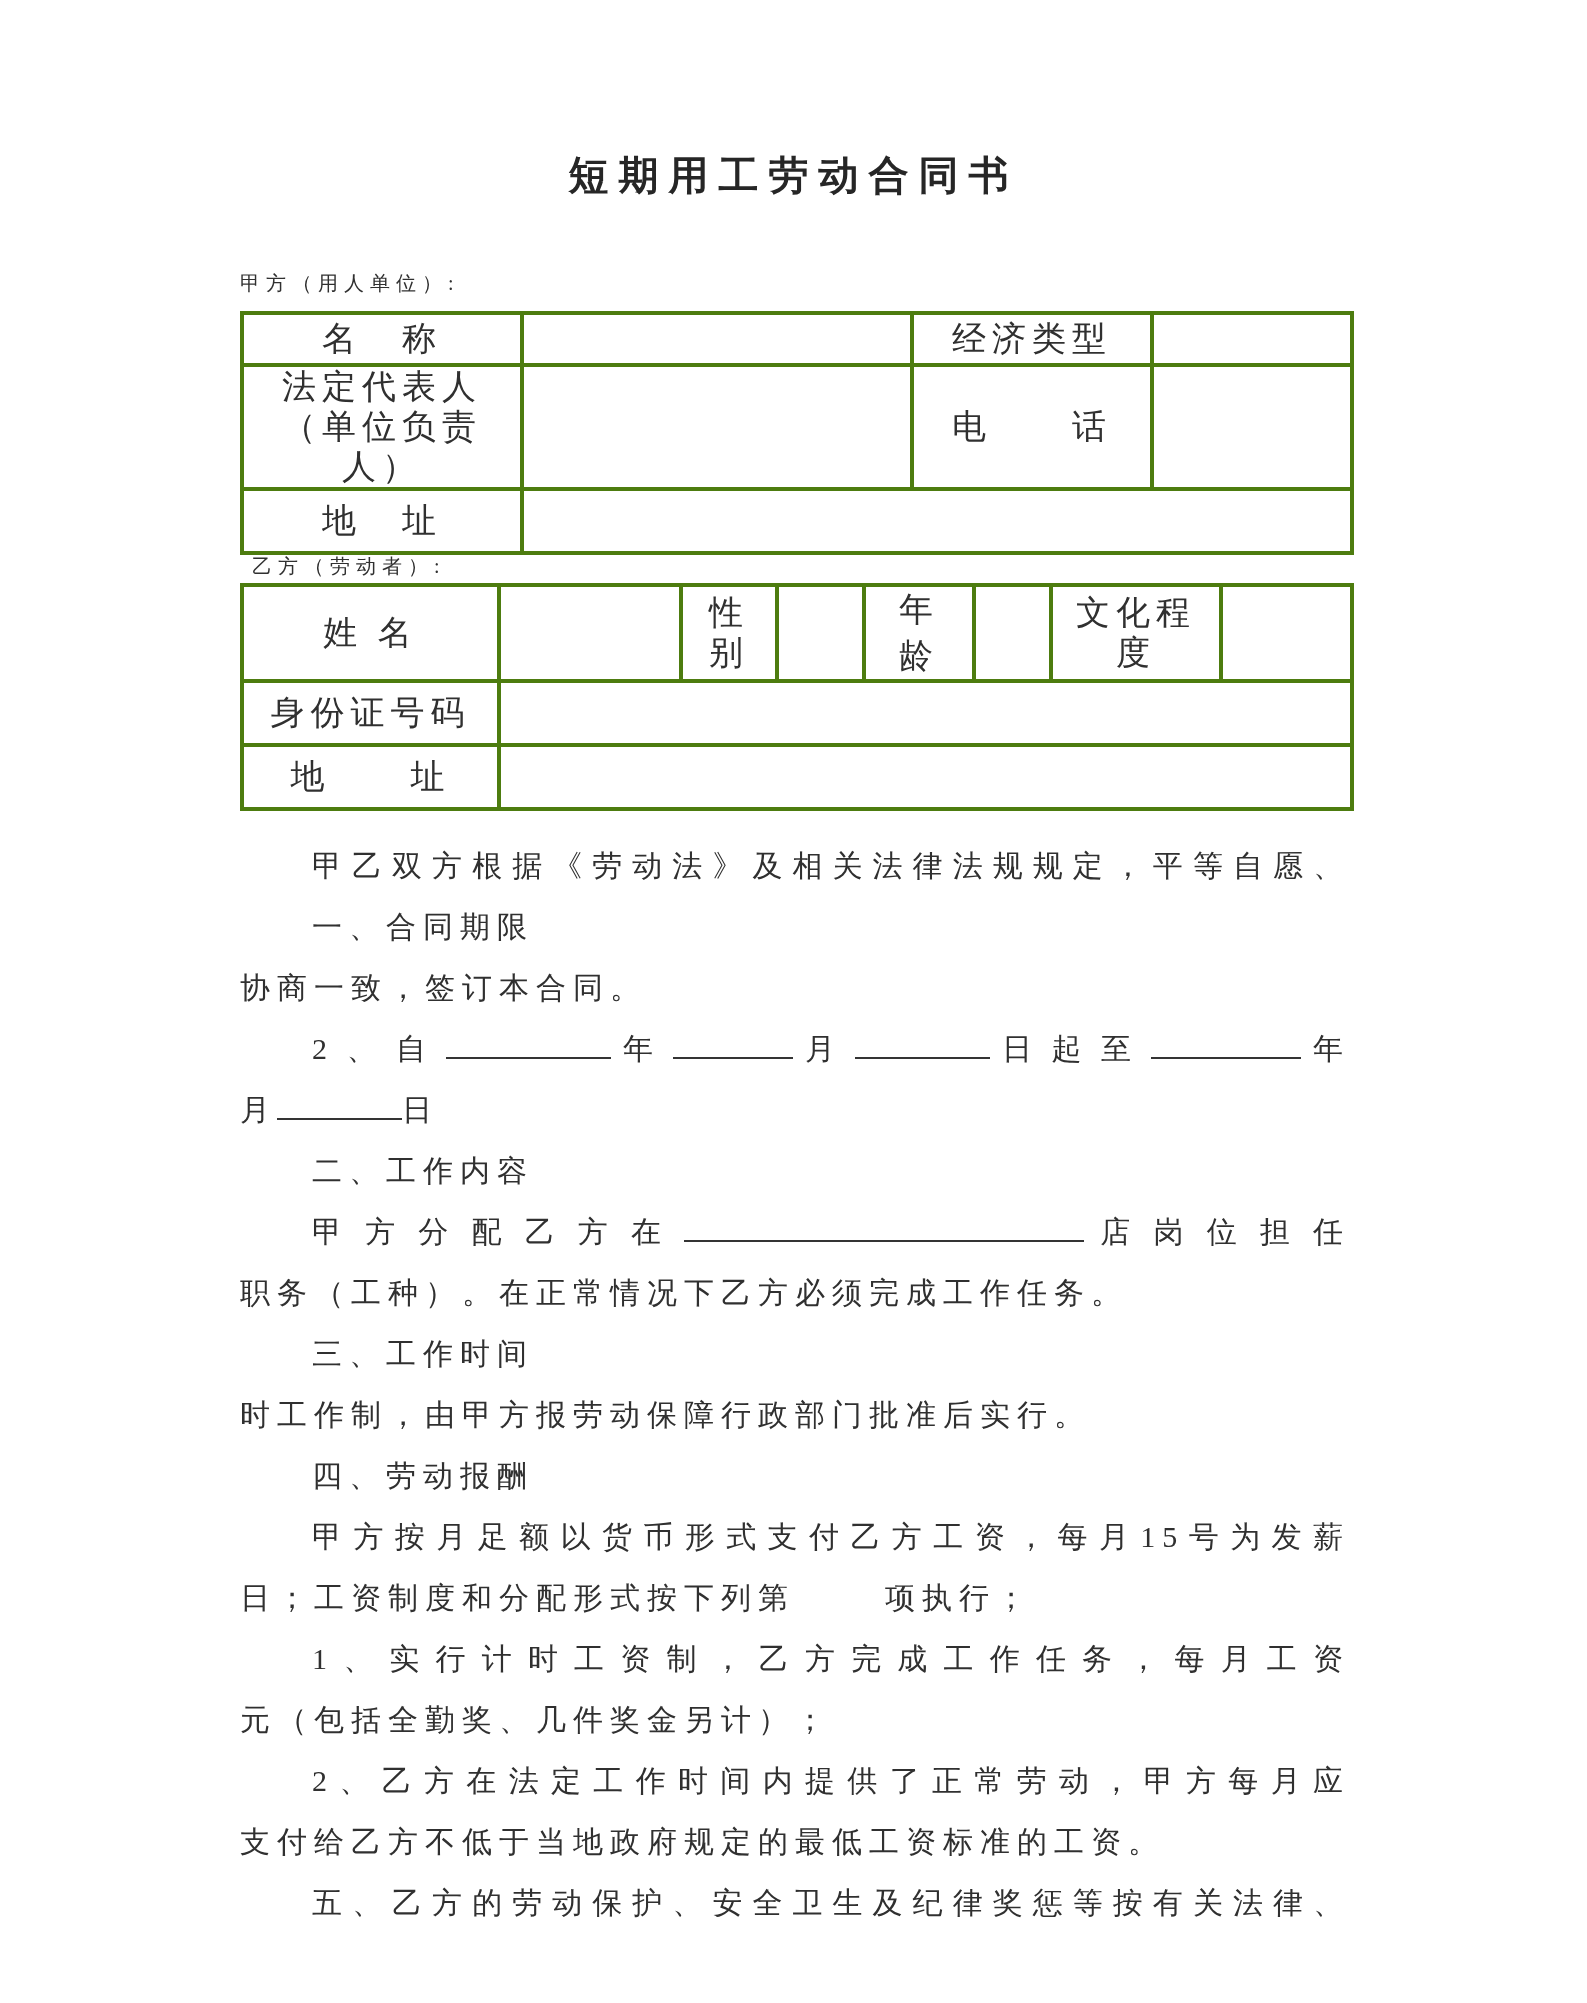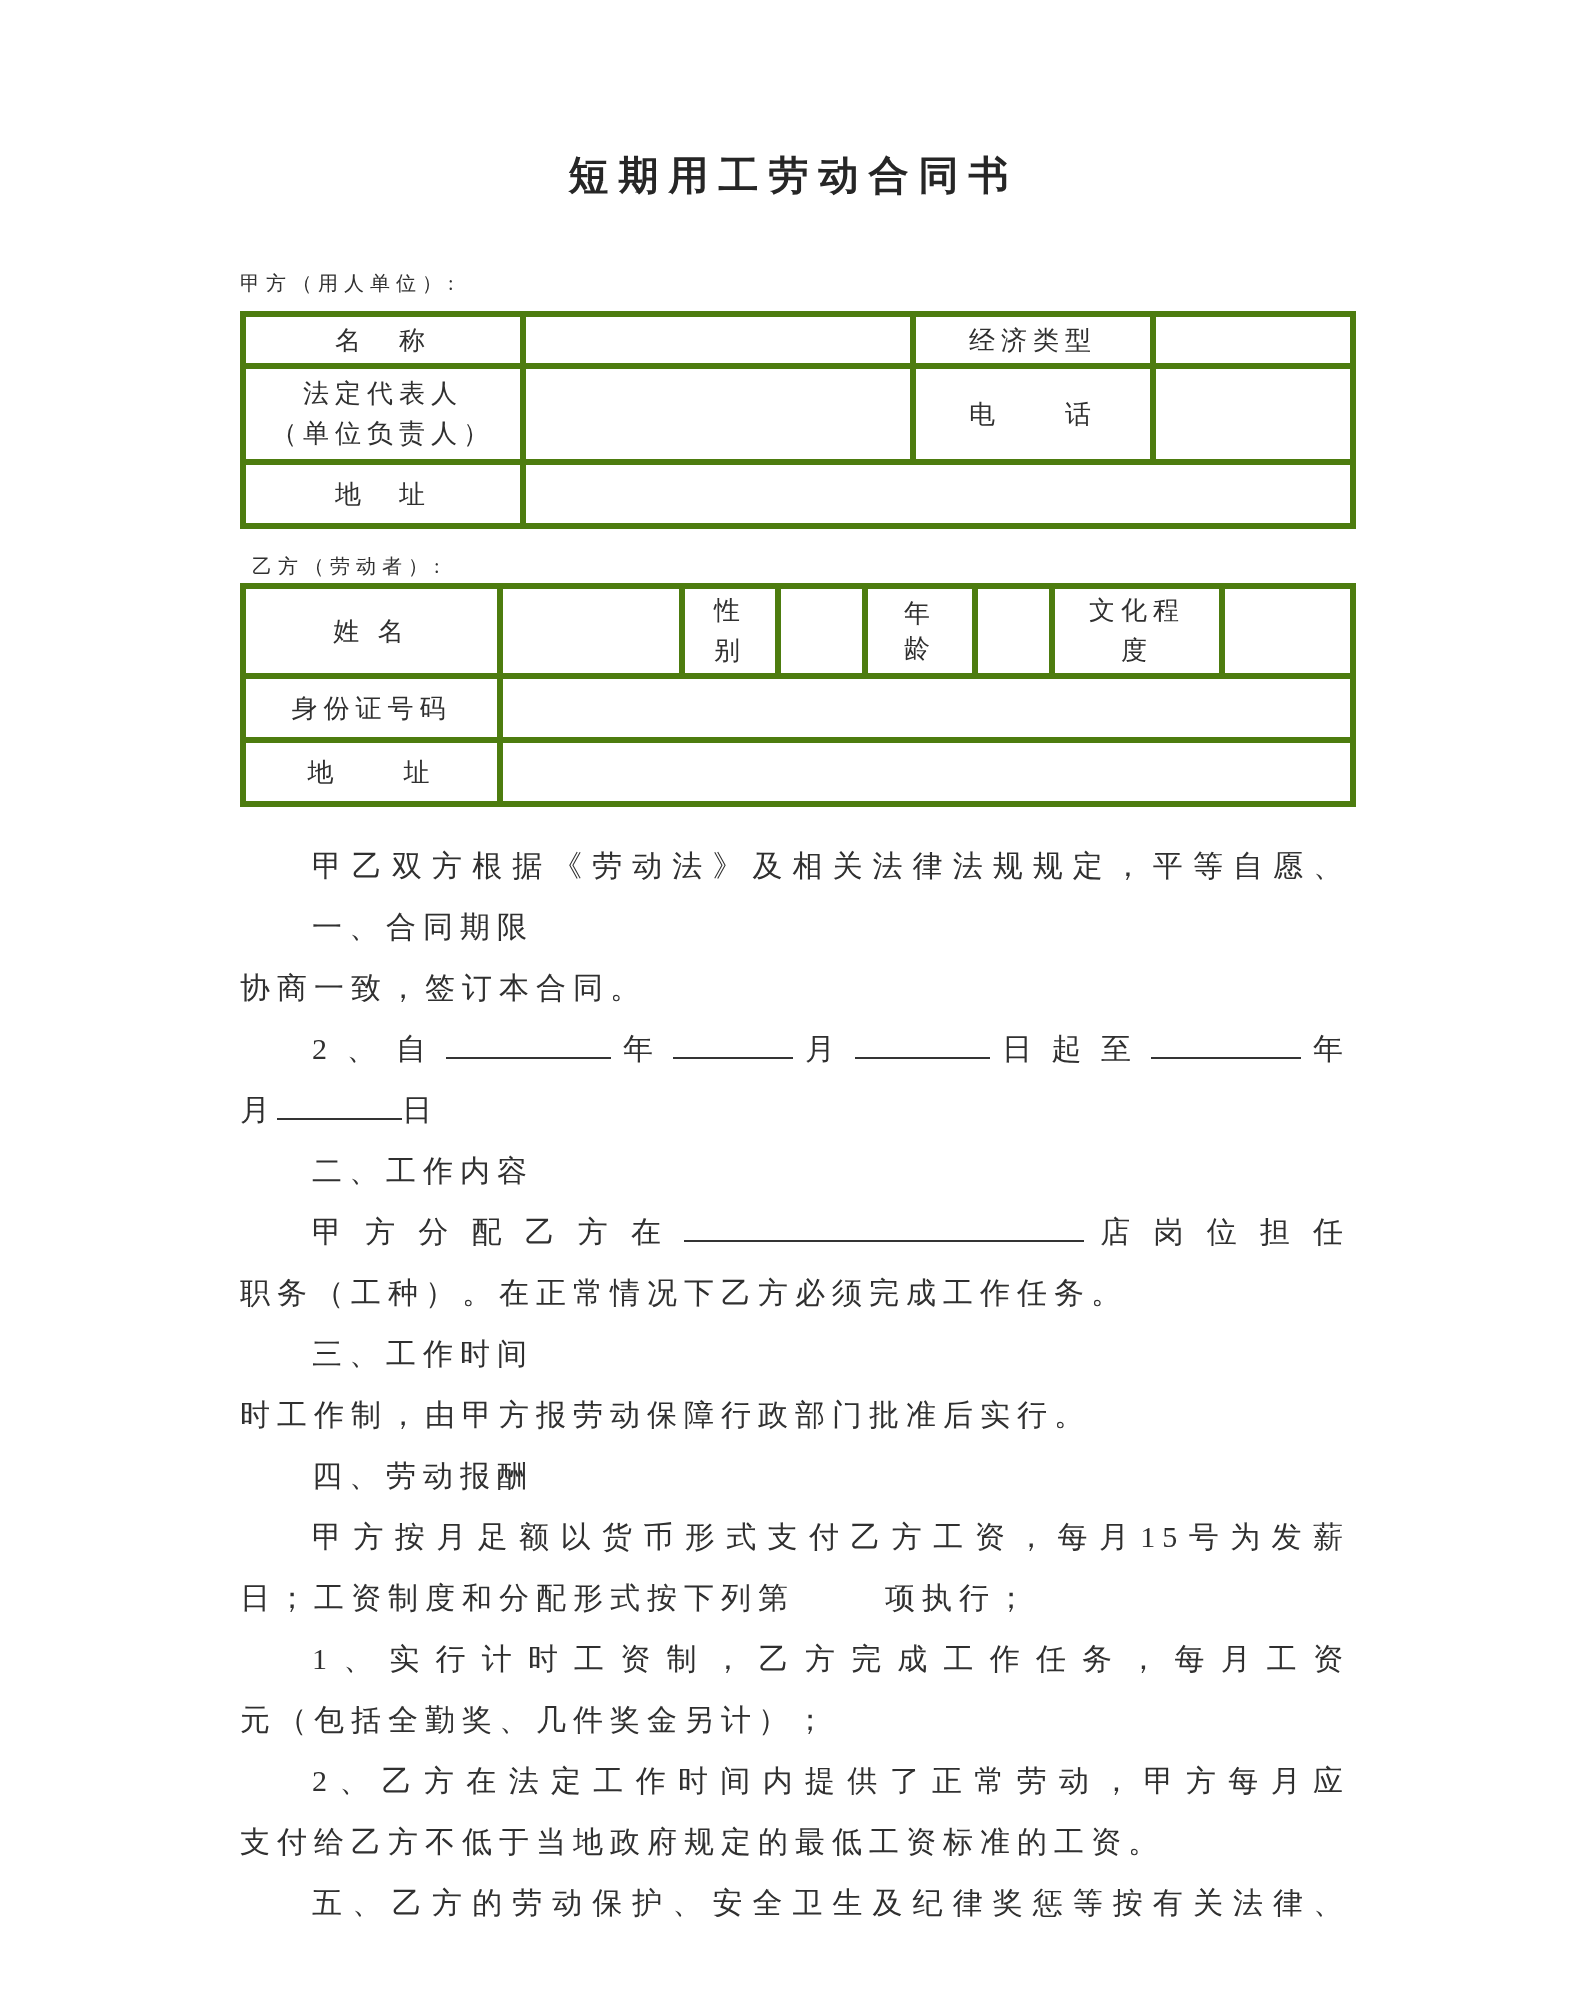--- a/index.html
+++ b/index.html
@@ -16,22 +16,22 @@
     position:absolute;left:0;font-size:20px;letter-spacing:6px;white-space:nowrap;color:#303030;
   }
   .heading-a{top:270px;}
   .heading-b{top:553px;margin-left:12px;}
   table.form{
     position:absolute;left:0;width:1110px;border-collapse:collapse;table-layout:fixed;
   }
   .table-a{top:311px;}
   .table-b{top:583px;}
   table.form td{
-    border:6px solid #4d7c0f;padding:0 22px;vertical-align:middle;
-    font-size:26px;letter-spacing:6px;color:#303030;overflow:hidden;
+    border:4px solid #4d7c0f;padding:0 22px;vertical-align:middle;
+    font-size:34px;letter-spacing:6px;color:#303030;overflow:hidden;
   }
   td.lbl{text-align:center;}
   td.val{background:#ffffff;}
   .two-line{line-height:40px;text-align:center;}
   .body{position:absolute;left:0;top:835px;width:1110px;}
   .line{
     height:61px;line-height:61px;font-size:30px;letter-spacing:7px;color:#303030;
     text-align:left;white-space:normal;
   }
   .line.indent{padding-left:72px;}

